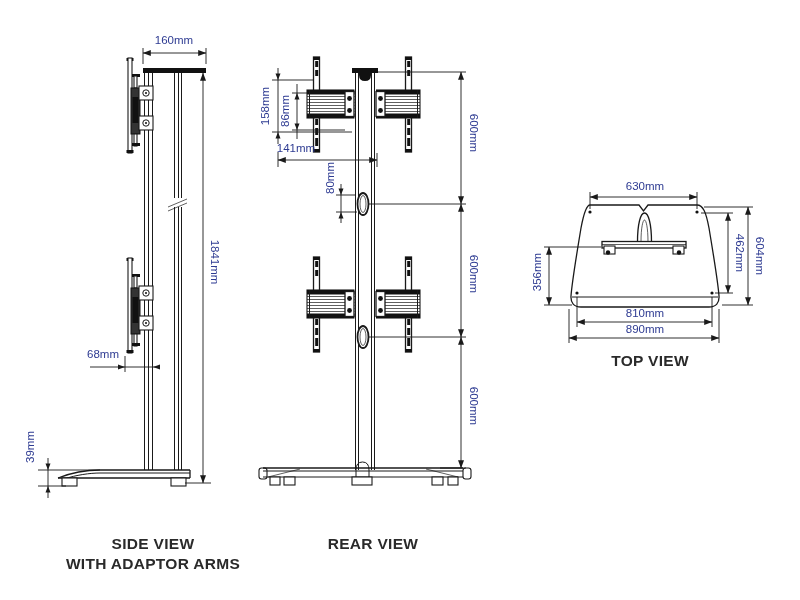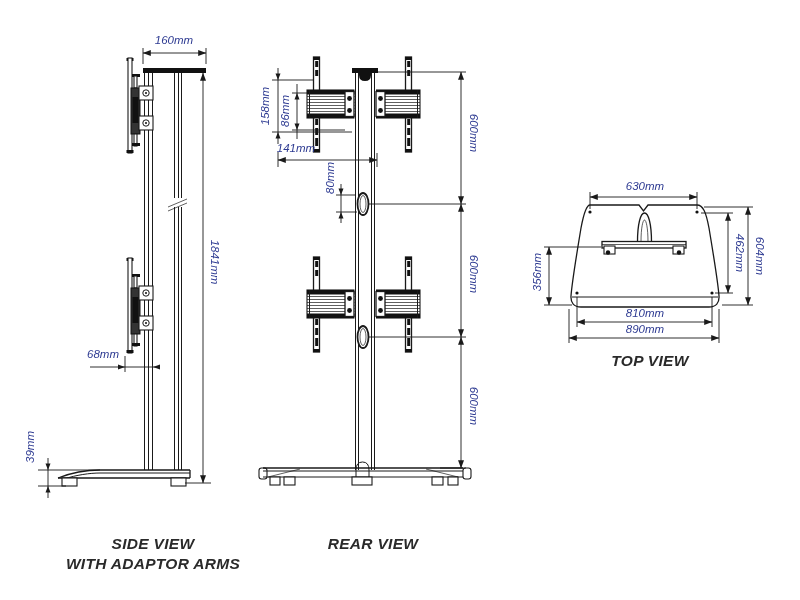--- a/index.html
+++ b/index.html
@@ -1,17 +1,17 @@
 <!DOCTYPE html>
 <html><head>
 <meta charset="utf-8">
 <style>
   html,body{margin:0;padding:0;background:#fff;}
   #canvas{position:relative;width:800px;height:600px;background:#fff;overflow:hidden;
-          font-family:"Liberation Sans",sans-serif;font-style:italic;}
+          font-family:"Liberation Sans",sans-serif;}
   svg{position:absolute;left:0;top:0;}
   .ln{stroke:#1a1a1a;stroke-width:1;fill:none;}
   .ln2{stroke:#1a1a1a;stroke-width:1.3;fill:none;}
   .thin{stroke:#1a1a1a;stroke-width:0.7;fill:none;}
   .dim{stroke:#1a1a1a;stroke-width:0.9;fill:none;}
   .fillb{fill:#111;stroke:none;}
   .wh{fill:#fff;stroke:#1a1a1a;stroke-width:1.1;}
   .whb{fill:#fff;stroke:#1a1a1a;stroke-width:1.3;}
   .mask{fill:#fff;stroke:none;}
   text.d{fill:#2e3b92;font-size:11.5px;font-family:"Liberation Sans",sans-serif;}

